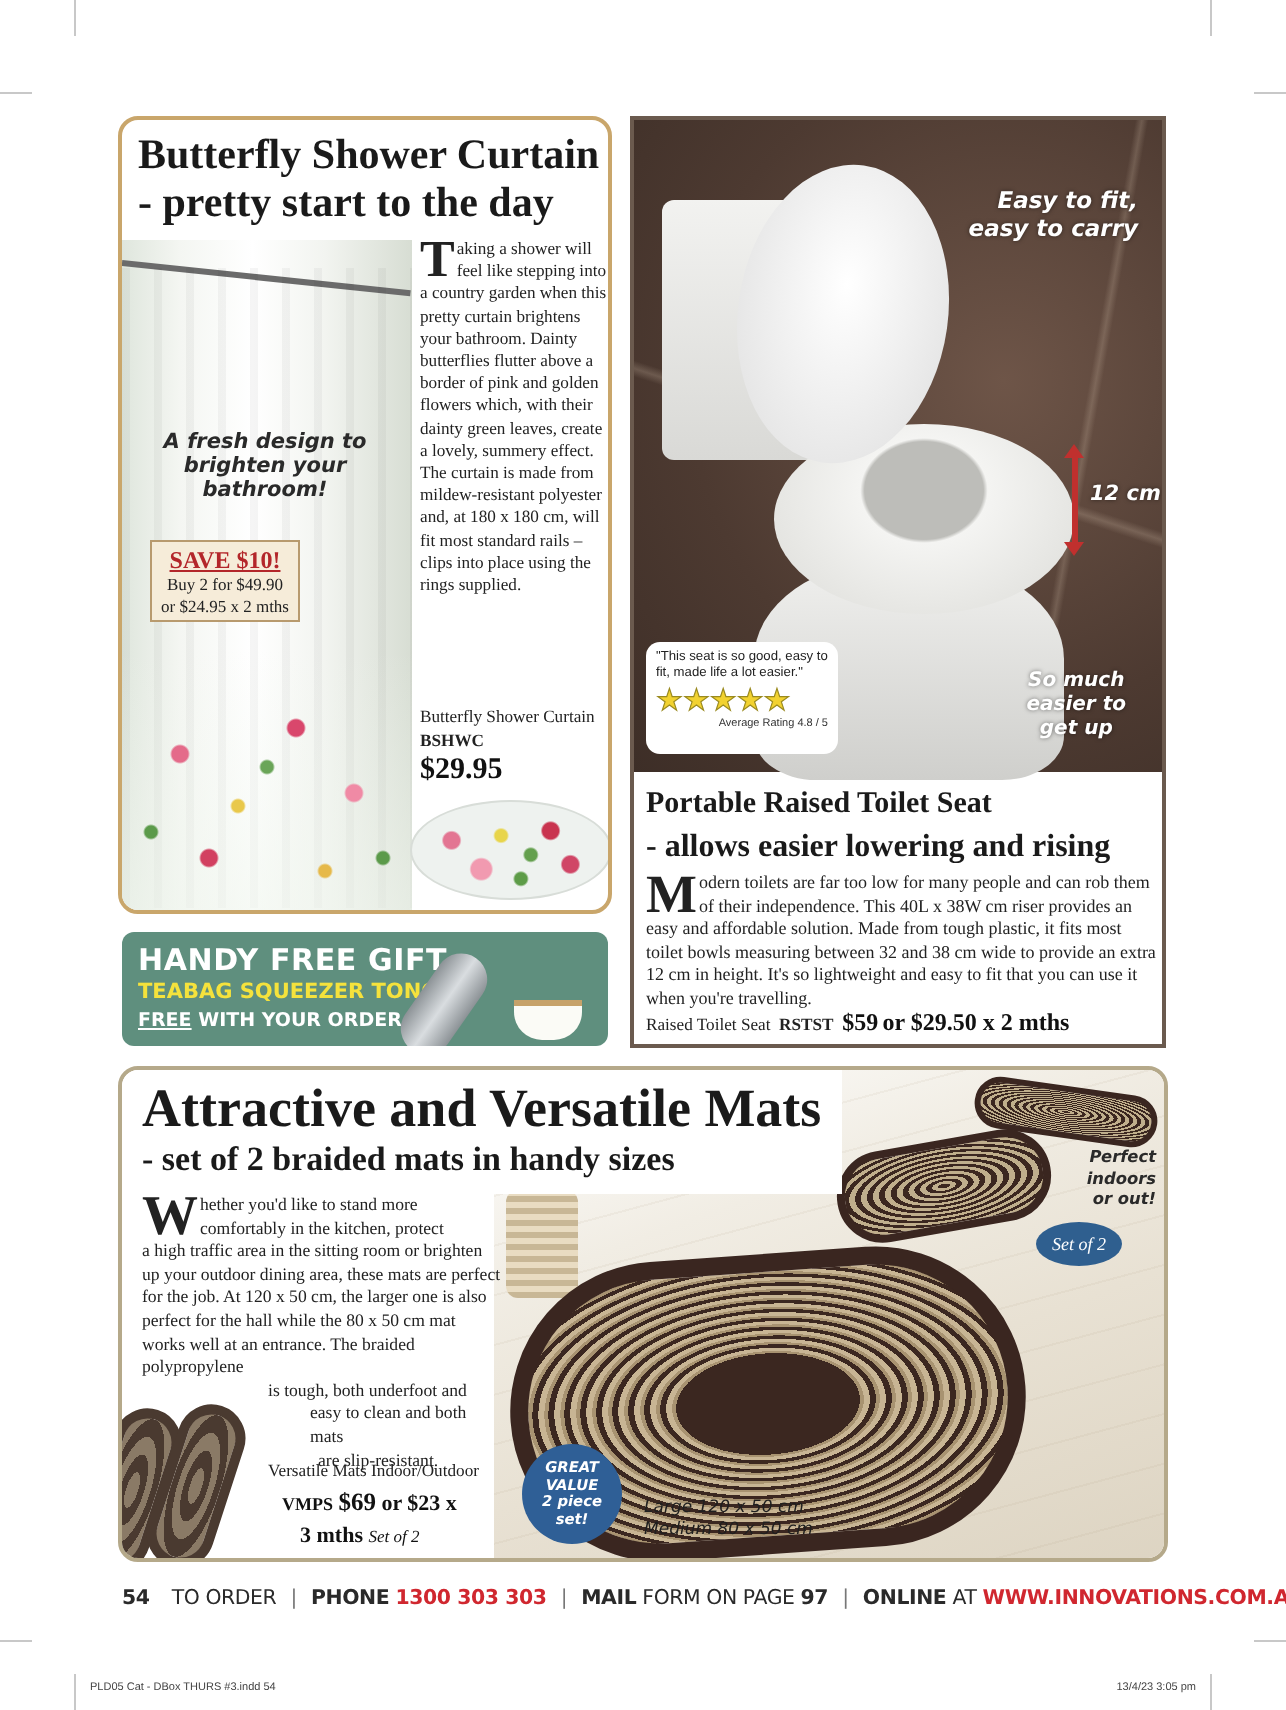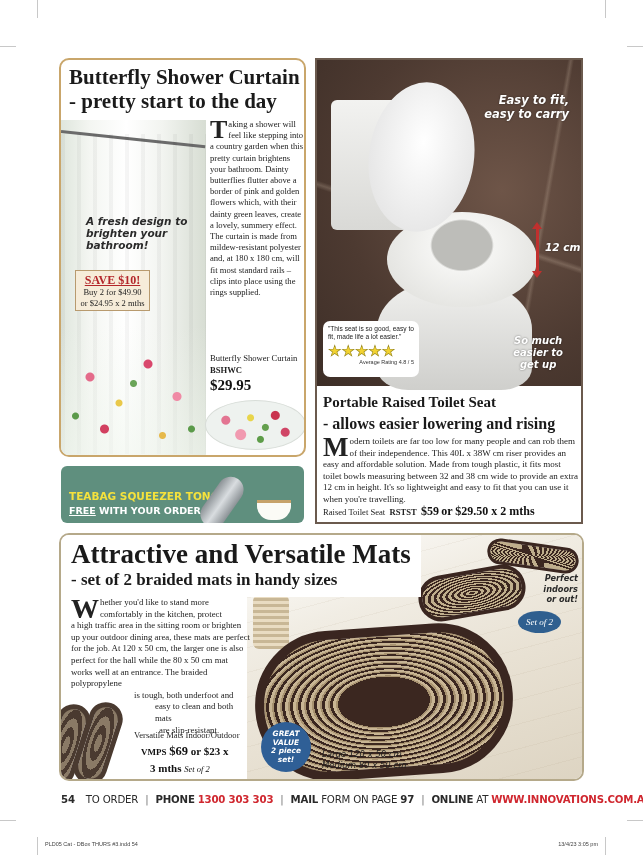--- a/index.html
+++ b/index.html
@@ -31,22 +31,22 @@
       radial-gradient(circle at 60% 30%, #d9476c 0 4px, transparent 5px),
       radial-gradient(circle at 80% 55%, #f08aa5 0 4px, transparent 5px),
       radial-gradient(circle at 30% 80%, #d24060 0 4px, transparent 5px),
       radial-gradient(circle at 70% 85%, #e6b94a 0 3px, transparent 4px),
       radial-gradient(circle at 10% 70%, #5b9a4a 0 3px, transparent 4px),
       radial-gradient(circle at 50% 45%, #6aa558 0 3px, transparent 4px),
       radial-gradient(circle at 90% 80%, #5b9a4a 0 3px, transparent 4px),
       linear-gradient(180deg, rgba(255,255,255,0) 0%, rgba(240,246,238,0.6) 100%);
   }
   .curtain-tagline {
-    position: absolute; left: 14px; top: 95px; width: 115px; 
-    font-family: "DejaVu Sans", sans-serif; font-style: italic; font-weight: bold; font-size: 10.5px; line-height: 12px; color: #2a2a2a; margin-left: 11px;
+    position: absolute; left: 14px; top: 95px; width: 115px; text-align: center;
+    font-family: "DejaVu Sans", sans-serif; font-style: italic; font-weight: bold; font-size: 10.5px; line-height: 12px; color: #2a2a2a;
   }
   .save-box {
     position: absolute; left: 14px; top: 150px; width: 75px; padding: 2px 1px;
     background: #f6ecd9; border: 1px solid #b89a6e; text-align: center;
   }
   .save-box .save { color: #b3262a; font-weight: bold; font-size: 12px; text-decoration: underline; line-height: 14px; }
   .save-box .deal { font-size: 8.5px; line-height: 10.5px; color: #222; }
 
   .curtain-body {
     position: absolute; left: 149px; top: 59px; width: 95px;
@@ -213,20 +213,21 @@
   </p>
   <div class="curtain-product">
     <span>Butterfly Shower Curtain</span>
     <span class="code">BSHWC</span>
   </div>
   <div class="curtain-price">$29.95</div>
   <div class="swatch"></div>
 </section>
 
 <div class="gift">
+  <div class="l1">HANDY FREE GIFT</div>
   <div class="l2">TEABAG SQUEEZER TONGS</div>
   <div class="l3"><u>FREE</u><span> WITH YOUR ORDER</span></div>
   <div class="tongs"></div>
   <div class="cup"></div>
 </div>
 
 <section class="panel-toilet">
   <div class="toilet-photo">
     <div class="tank"></div>
     <div class="bowl"></div>

